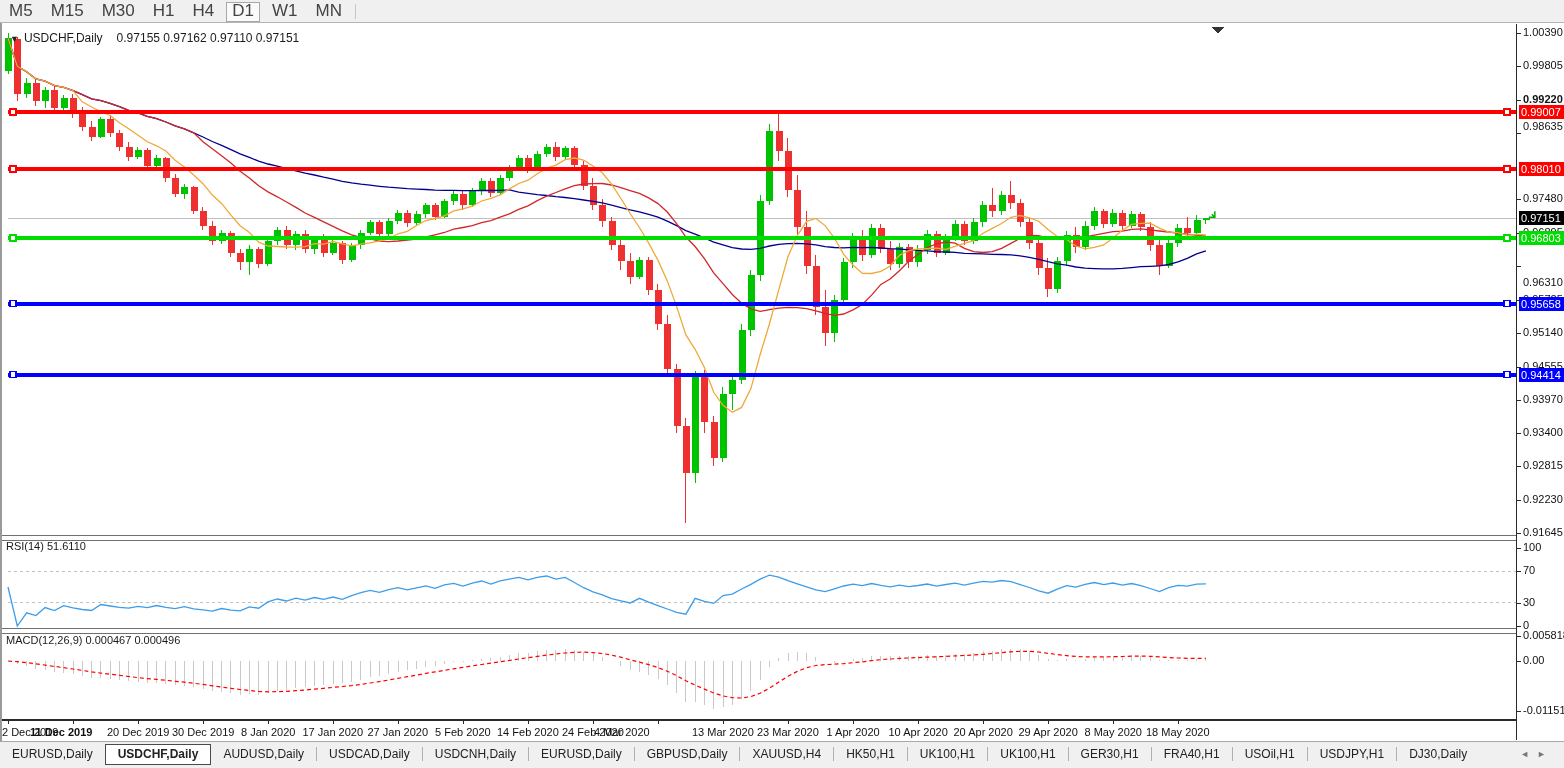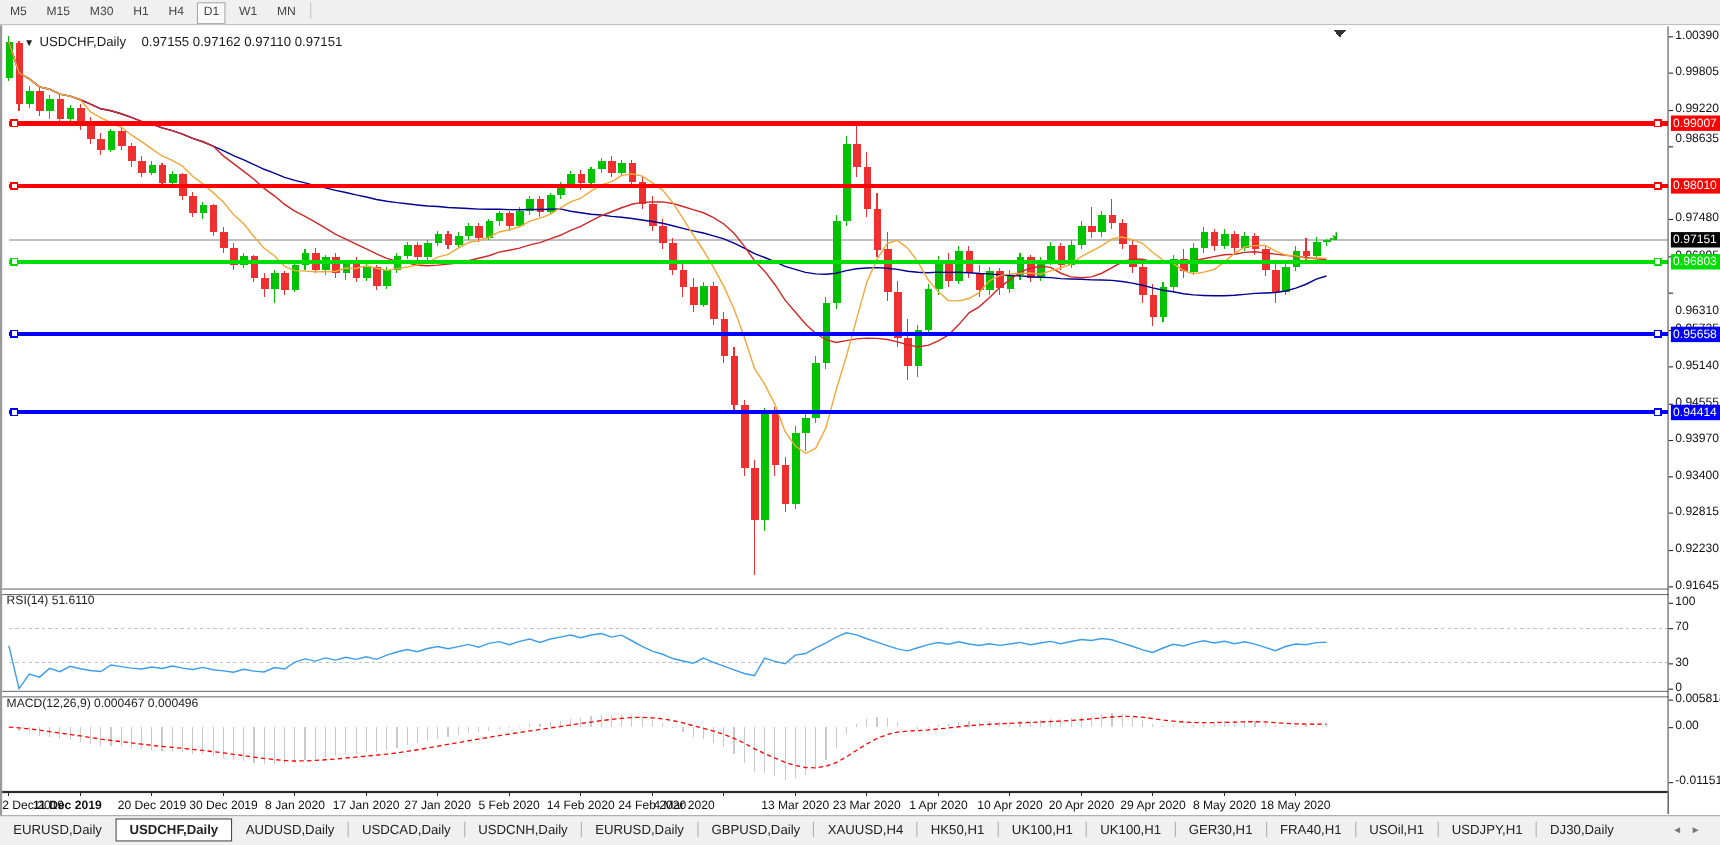--- a/index.html
+++ b/index.html
@@ -1,27 +1,27 @@
 <!DOCTYPE html>
 <html><head>
 <meta charset="utf-8">
 <style>
   html,body{margin:0;padding:0;width:1564px;height:768px;overflow:hidden;background:#fff;
     font-family:"Liberation Sans", sans-serif;-webkit-font-smoothing:none;}
   .abs{position:absolute;}
   
   #toolbar{left:0;top:0;width:1564px;height:22px;background:#f0f0f0;border-bottom:1px solid #b5b5b5;}
   .tf-btn{display:inline-block;height:18px;line-height:18px;margin:2px 3px 0 3px;padding:0 6px;
-    font-size:11px;color:#444;cursor:default;}
+    font-size:17px;color:#444;cursor:default;}
   .tf-btn.active{background:#fafafa;border:1px solid #a8a8a8;line-height:16px;padding:0 5px;}
   .tf-sep{display:inline-block;width:1px;height:15px;background:#c6c6c6;vertical-align:middle;margin:0 4px;}
   
   #chartwin{left:0;top:23px;width:1564px;height:718px;background:#fff;border-left:2px solid #9a9a9a;}
   #chart-svg{left:0;top:23px;width:1564px;height:719px;}
-  #title{left:10px;top:31px;font-size:12px;color:#1a1a1a;margin-left:12px;}
+  #title{left:10px;top:31px;font-size:12px;color:#1a1a1a;}
   #title .tri{font-size:9px;color:#222;margin-right:5px;}
   #title .sym{margin-right:14px;}
   .pane-label{font-size:11px;color:#1a1a1a;}
   .sep{left:2px;width:1562px;height:4px;background:#fff;border-top:1px solid #707070;border-bottom:1px solid #707070;}
   
   #axiscol{left:1517px;top:24px;width:47px;height:695px;background:#fff;}
   .axis-line{left:1516px;top:24px;width:1px;height:716px;background:#2a2a2a;}
   .ytick{position:absolute;left:6px;font-size:11px;color:#111;white-space:nowrap;}
   .ytickmark{position:absolute;left:0;width:4px;height:1px;background:#2a2a2a;}
   .plabel{position:absolute;left:1519px;width:45px;height:14px;line-height:14px;font-size:11px;
@@ -751,21 +751,21 @@
 
 <div class="abs sep" style="top:535px;"></div>
 <div class="abs sep" style="top:628px;"></div>
 
 <div class="abs axis-line"></div>
 <div id="axiscol" class="abs">
     <div class="ytick" style="top: 2px;">1.00390</div>
     <div class="ytickmark" style="top: 9px;"></div>
     <div class="ytick" style="top: 35.4477px;">0.99805</div>
     <div class="ytickmark" style="top: 42.4477px;"></div>
-    <div class="ytick" style="top: 68.8954px;">0.99220</div>
+    <div class="ytick" style="top: 68.8954px; font-weight: bold;">0.99220</div>
     <div class="ytickmark" style="top: 75.8954px;"></div>
     <div class="ytick" style="top: 96px;">0.98635</div>
     <div class="ytickmark" style="top: 109.343px;"></div>
     <div class="ytick" style="top: 168.381px;">0.97480</div>
     <div class="ytickmark" style="top: 175.381px;"></div>
     <div class="ytick" style="top: 201.828px;">0.96895</div>
     <div class="ytickmark" style="top: 208.828px;"></div>
     <div class="ytick" style="top: 252px;">0.96310</div>
     <div class="ytickmark" style="top: 242.276px;"></div>
     <div class="ytick" style="top: 268.724px;">0.95725</div>

